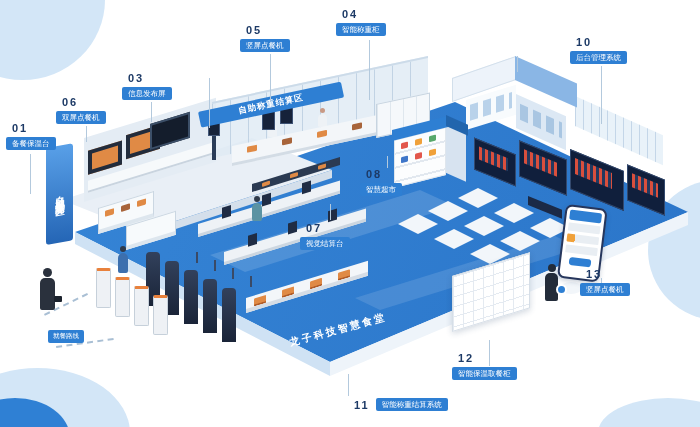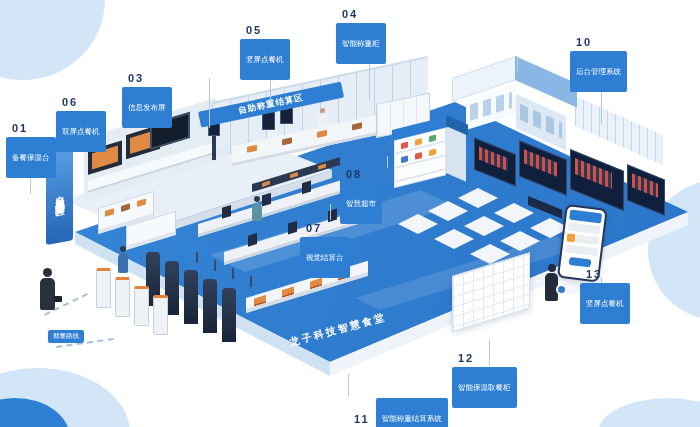--- a/index.html
+++ b/index.html
@@ -5,21 +5,21 @@
   html,body{margin:0;padding:0}
   body{width:700px;height:427px;overflow:hidden;background:#fff;
        font-family:"Liberation Sans","DejaVu Sans",sans-serif}
   #canvas{position:relative;width:700px;height:427px;background:#fff;overflow:hidden}
   .a{position:absolute;transform-origin:0 0;box-sizing:border-box}
   .blob{position:absolute;border-radius:50%;background:#d3e6f7}
   
   .callout{position:absolute;display:flex;flex-direction:column;align-items:flex-start;gap:3px;z-index:40}
   .callout .num{font-size:11px;font-weight:bold;color:#1d3a66;letter-spacing:2px;margin-left:6px}
   .callout .chip{background:#2e7fd3;color:#fff;font-size:7.5px;line-height:1.25;
-                 padding:16px 6px;border-radius:2px;white-space:nowrap}
+                 padding:2px 6px;border-radius:2px;white-space:nowrap}
   .callout.h{flex-direction:row;align-items:center;gap:6px}
   .callout.h .num{margin-left:16px}
   .cline{position:absolute;width:1px;background:#b3c9dd;z-index:35}
   
   .fd{position:absolute;height:6px;background:#e08a45;border-radius:1px}
   .cscr{position:absolute;width:9px;height:11px;background:#1f2c44;top:-9px}
   .tbl{position:absolute;width:40px;height:20px;background:#f2f6fa;z-index:8;
        clip-path:polygon(50% 0,100% 50%,50% 100%,0 50%);
        filter:drop-shadow(0 1px 1px rgba(20,50,90,.25))}
   .dash{position:absolute;background:#101f3c;border:1px solid #33496e;z-index:9}
@@ -253,21 +253,21 @@
     <div class="chip">竖屏点餐机</div>
   </div>
   <div class="callout" style="left:336px;top:8px">
     <div class="num">04</div>
     <div class="chip">智能称重柜</div>
   </div>
   <div class="callout" style="left:300px;top:222px">
     <div class="num">07</div>
     <div class="chip">视觉结算台</div>
   </div>
-  <div class="callout" style="left:340px;top:168px">
+  <div class="callout" style="left:360px;top:168px">
     <div class="num">08</div>
     <div class="chip">智慧超市</div>
   </div>
   <div class="callout" style="left:570px;top:36px">
     <div class="num">10</div>
     <div class="chip">后台管理系统</div>
   </div>
   <div class="callout h" style="left:338px;top:398px">
     <div class="num">11</div>
     <div class="chip">智能称重结算系统</div>

